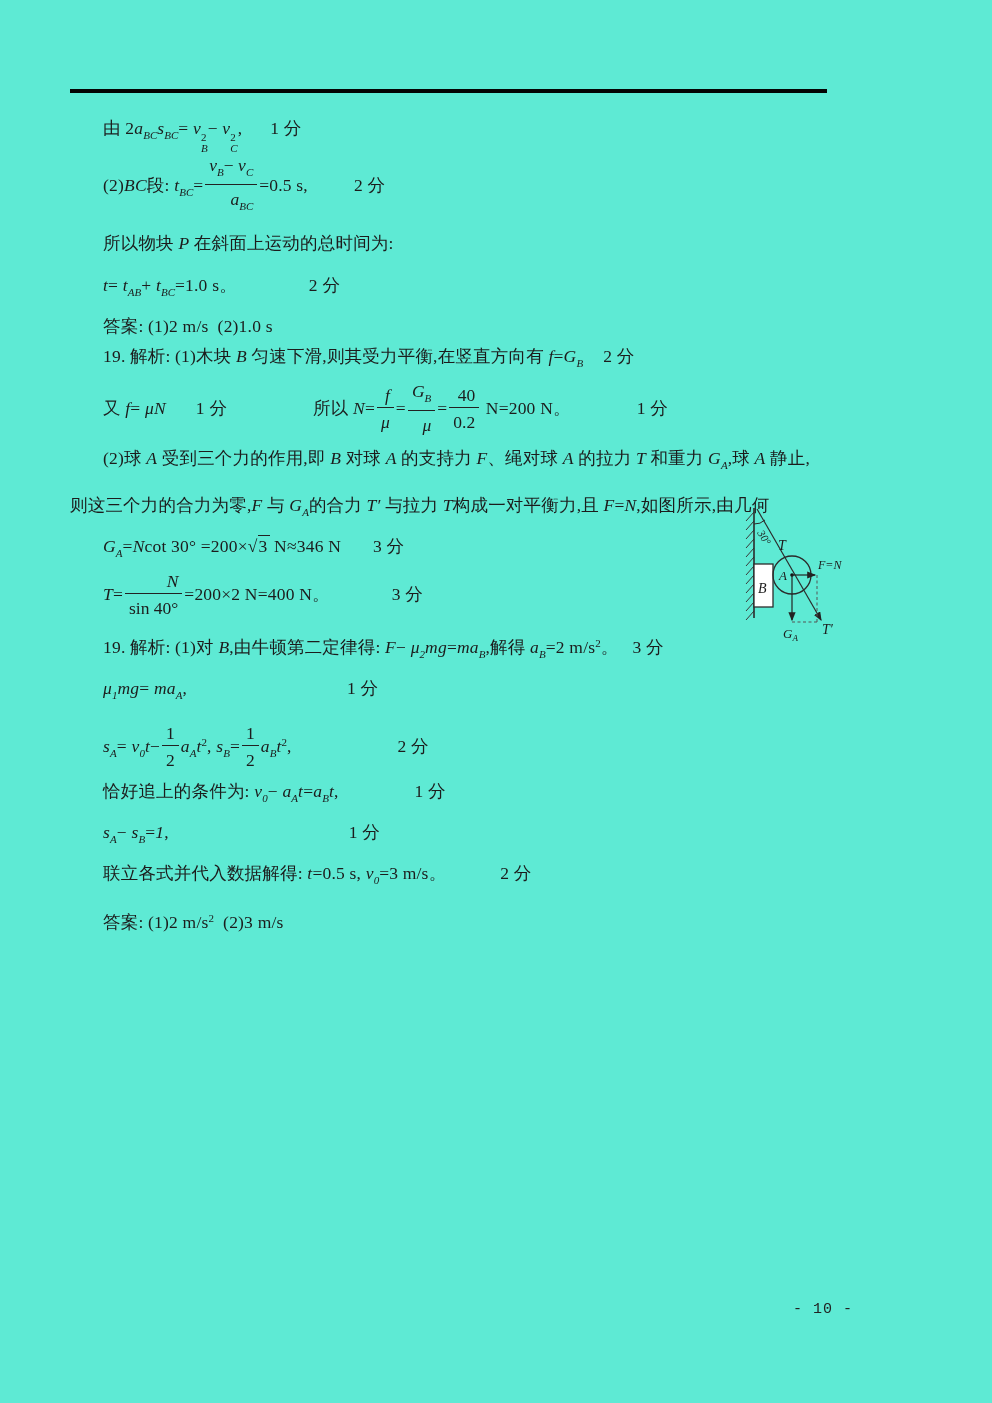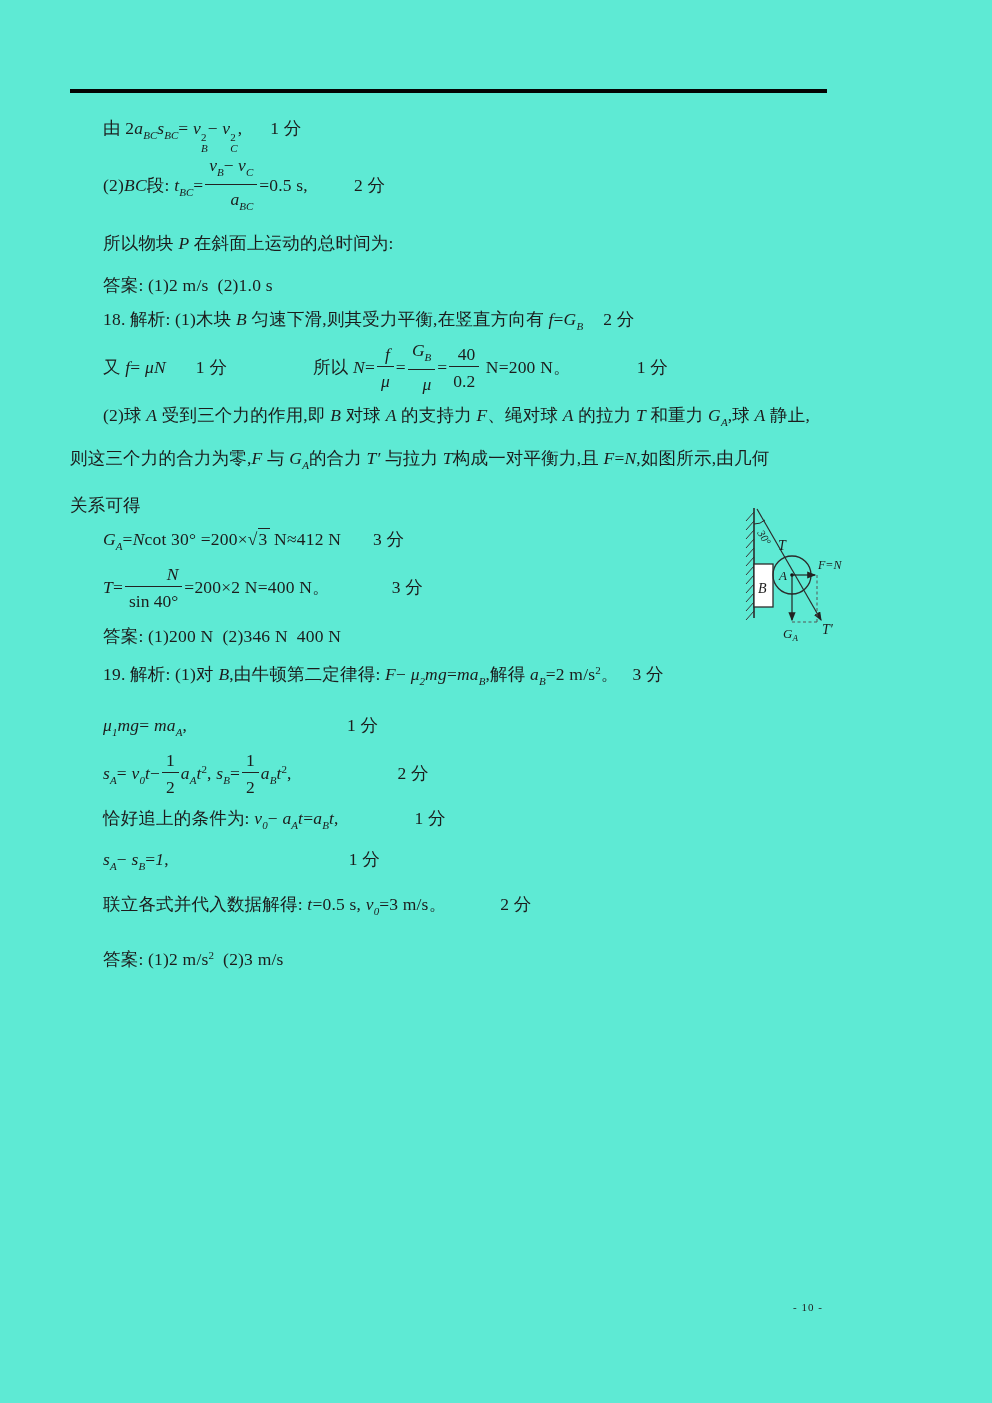--- a/index.html
+++ b/index.html
@@ -30,44 +30,43 @@
   .ss .ssb{font-size:11px;font-style:italic;}
   .frac{display:inline-block;vertical-align:middle;text-align:right;margin:0 2px;letter-spacing:0;}
   .frac .num{display:block;padding:0 4px 0 4px;border-bottom:1.5px solid #222;line-height:23px;}
   .frac .den{display:block;padding:0 4px;line-height:28px;}
   .sqrt{white-space:nowrap;}
   .sqrt .rs{font-style:normal;}
   .sqrt .rc{border-top:1.5px solid #222;padding:0 2px 0 1px;}
   .gap{display:inline-block;}
   .diagram{position:absolute;left:727px;top:496px;width:126px;height:158px;}
   .footer{
-    position:absolute;left:793px;top:1301px;font-size:11px;color:#222;
-    font-family:Liberation Serif, serif;letter-spacing:1px;
+    position:absolute;left:793px;top:1301px;font-size:15px;color:#222;
+    font-family:Liberation Mono, monospace;letter-spacing:1px;
   }
 </style>
 </head>
 <body>
 
 <div class="page">
 
   <div class="rule"></div>
 
   <div class="doc" id="doc">
       <div class="line"><span class="t">由 2</span><span class="v">a</span><span class="sb">BC</span><span class="v">s</span><span class="sb">BC</span><span class="t">= </span><span class="v">v</span><span class="ss"><span class="ssp">2</span><span class="ssb">B</span></span><span class="t">− </span><span class="v">v</span><span class="ss"><span class="ssp">2</span><span class="ssb">C</span></span><span class="t">,</span><span class="gap" style="width: 28px;"></span><span class="t">1 分</span></div>
       <div class="line"><span class="t">(2)</span><span class="v">BC</span><span class="t">段: </span><span class="v">t</span><span class="sb">BC</span><span class="t">=</span><span class="frac"><span class="num"><span class="v">v</span><span class="sb">B</span><span class="t">− </span><span class="v">v</span><span class="sb">C</span></span><span class="den"><span class="v">a</span><span class="sb">BC</span></span></span><span class="t">=0.5 s,</span><span class="gap" style="width: 46px;"></span><span class="t">2 分</span></div>
       <div class="line"><span class="t">所以物块 </span><span class="v">P</span><span class="t"> 在斜面上运动的总时间为:</span></div>
+      <div class="line"><span class="v">t</span><span class="t">= </span><span class="v">t</span><span class="sb">AB</span><span class="t">+ </span><span class="v">t</span><span class="sb">BC</span><span class="t">=1.0 s。</span><span class="gap" style="width: 72px;"></span><span class="t">2 分</span></div>
       <div class="line"><span class="t">答案: (1)2 m/s  (2)1.0 s</span></div>
-      <div class="line"><span class="t">18. 解析: (1)木块 </span><span class="v">B</span><span class="t"> 匀速下滑,则其受力平衡,在竖直方向有 </span><span class="v">f</span><span class="t">=</span><span class="v">G</span><span class="sb">B</span><span class="gap" style="width: 20px;"></span><span class="t">2 分</span></div>
+      <div class="line"><span class="t">19. 解析: (1)木块 </span><span class="v">B</span><span class="t"> 匀速下滑,则其受力平衡,在竖直方向有 </span><span class="v">f</span><span class="t">=</span><span class="v">G</span><span class="sb">B</span><span class="gap" style="width: 20px;"></span><span class="t">2 分</span></div>
       <div class="line"><span class="t">又 </span><span class="v">f</span><span class="t">= </span><span class="v">μN</span><span class="gap" style="width: 30px;"></span><span class="t">1 分</span><span class="gap" style="width: 86px;"></span><span class="t">所以 </span><span class="v">N</span><span class="t">=</span><span class="frac"><span class="num"><span class="v">f</span></span><span class="den"><span class="v">μ</span></span></span><span class="t">=</span><span class="frac"><span class="num"><span class="v">G</span><span class="sb">B</span></span><span class="den"><span class="v">μ</span></span></span><span class="t">=</span><span class="frac"><span class="num"><span class="t">40</span></span><span class="den"><span class="t">0.2</span></span></span><span class="t"> N=200 N。</span><span class="gap" style="width: 66px;"></span><span class="t">1 分</span></div>
       <div class="line"><span class="t">(2)球 </span><span class="v">A</span><span class="t"> 受到三个力的作用,即 </span><span class="v">B</span><span class="t"> 对球 </span><span class="v">A</span><span class="t"> 的支持力 </span><span class="v">F</span><span class="t">、绳对球 </span><span class="v">A</span><span class="t"> 的拉力 </span><span class="v">T</span><span class="t"> 和重力 </span><span class="v">G</span><span class="sb">A</span><span class="t">,球 </span><span class="v">A</span><span class="t"> 静止,</span></div>
       <div class="line flush"><span class="t">则这三个力的合力为零,</span><span class="v">F</span><span class="t"> 与 </span><span class="v">G</span><span class="sb">A</span><span class="t">的合力 </span><span class="v">T′</span><span class="t"> 与拉力 </span><span class="v">T</span><span class="t">构成一对平衡力,且 </span><span class="v">F</span><span class="t">=</span><span class="v">N</span><span class="t">,如图所示,由几何</span></div>
-      <div class="line flush"><span class="t">关系可得</span></div>
-      <div class="line"><span class="v">G</span><span class="sb">A</span><span class="t">=</span><span class="v">N</span><span class="t">cot 30° =200×</span><span class="sqrt"><span class="rs">√</span><span class="rc">3</span></span><span class="t"> N≈412 N</span><span class="gap" style="width: 32px;"></span><span class="t">3 分</span></div>
+      <div class="line"><span class="v">G</span><span class="sb">A</span><span class="t">=</span><span class="v">N</span><span class="t">cot 30° =200×</span><span class="sqrt"><span class="rs">√</span><span class="rc">3</span></span><span class="t"> N≈346 N</span><span class="gap" style="width: 32px;"></span><span class="t">3 分</span></div>
       <div class="line"><span class="v">T</span><span class="t">=</span><span class="frac"><span class="num"><span class="v">N</span></span><span class="den"><span class="t">sin 40°</span></span></span><span class="t">=200×2 N=400 N。</span><span class="gap" style="width: 62px;"></span><span class="t">3 分</span></div>
-      <div class="line"><span class="t">答案: (1)200 N  (2)346 N  400 N</span></div>
       <div class="line"><span class="t">19. 解析: (1)对 </span><span class="v">B</span><span class="t">,由牛顿第二定律得: </span><span class="v">F</span><span class="t">− </span><span class="v">μ</span><span class="sb">2</span><span class="v">mg</span><span class="t">=</span><span class="v">ma</span><span class="sb">B</span><span class="t">,解得 </span><span class="v">a</span><span class="sb">B</span><span class="t">=2 m/s</span><span class="sp">2</span><span class="t">。</span><span class="gap" style="width: 14px;"></span><span class="t">3 分</span></div>
       <div class="line"><span class="v">μ</span><span class="sb">1</span><span class="v">mg</span><span class="t">= </span><span class="v">ma</span><span class="sb">A</span><span class="t">,</span><span class="gap" style="width: 160px;"></span><span class="t">1 分</span></div>
       <div class="line"><span class="v">s</span><span class="sb">A</span><span class="t">= </span><span class="v">v</span><span class="sb">0</span><span class="v">t</span><span class="t">−</span><span class="frac"><span class="num"><span class="t">1</span></span><span class="den"><span class="t">2</span></span></span><span class="v">a</span><span class="sb">A</span><span class="v">t</span><span class="sp">2</span><span class="t">, </span><span class="v">s</span><span class="sb">B</span><span class="t">=</span><span class="frac"><span class="num"><span class="t">1</span></span><span class="den"><span class="t">2</span></span></span><span class="v">a</span><span class="sb">B</span><span class="v">t</span><span class="sp">2</span><span class="t">,</span><span class="gap" style="width: 106px;"></span><span class="t">2 分</span></div>
       <div class="line"><span class="t">恰好追上的条件为: </span><span class="v">v</span><span class="sb">0</span><span class="t">− </span><span class="v">a</span><span class="sb">A</span><span class="v">t</span><span class="t">=</span><span class="v">a</span><span class="sb">B</span><span class="v">t</span><span class="t">,</span><span class="gap" style="width: 76px;"></span><span class="t">1 分</span></div>
       <div class="line"><span class="v">s</span><span class="sb">A</span><span class="t">− </span><span class="v">s</span><span class="sb">B</span><span class="t">=</span><span class="v">1</span><span class="t">,</span><span class="gap" style="width: 180px;"></span><span class="t">1 分</span></div>
       <div class="line"><span class="t">联立各式并代入数据解得: </span><span class="v">t</span><span class="t">=0.5 s, </span><span class="v">v</span><span class="sb">0</span><span class="t">=3 m/s。</span><span class="gap" style="width: 54px;"></span><span class="t">2 分</span></div>
       <div class="line"><span class="t">答案: (1)2 m/s</span><span class="sp">2</span><span class="t">  (2)3 m/s</span></div>
     </div>
 
   <svg class="diagram" viewBox="0 0 126 158">

